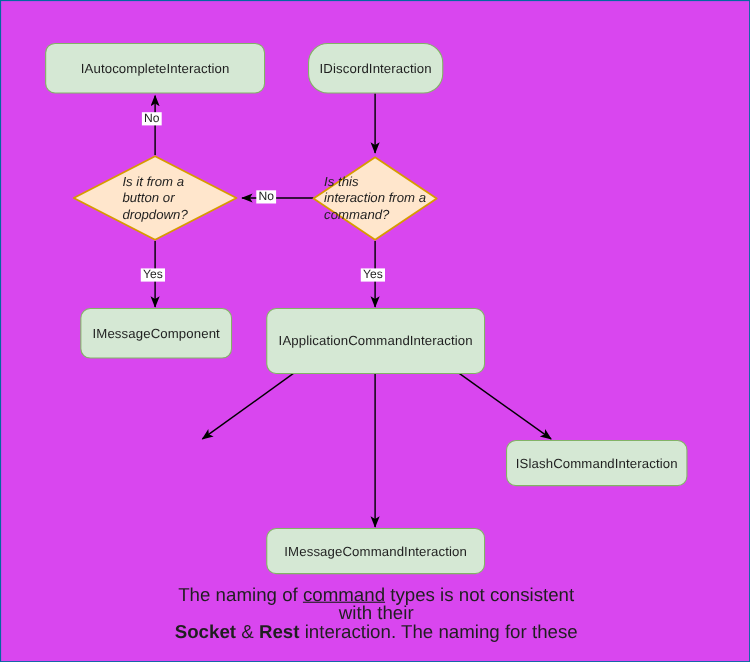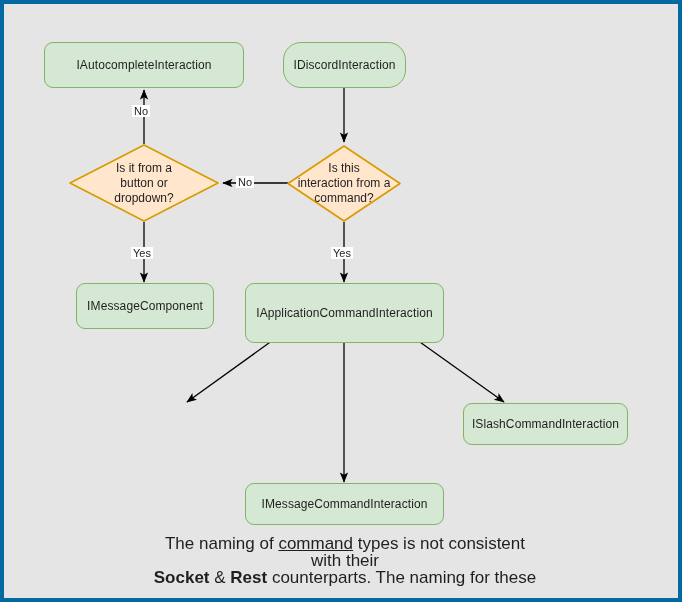--- a/index.html
+++ b/index.html
@@ -8,22 +8,22 @@
     padding: 0;
     background: #ffffff;
   }
   body {
     font-family: "Liberation Sans", sans-serif;
   }
   #canvas {
     position: relative;
     width: 682px;
     height: 602px;
-    background: #e5e5e5;
-    border: 4px solid #0369a1;
+    background: #d946ef;
+    border: 1px solid #0369a1;
     box-sizing: border-box;
     overflow: hidden;
   }
   svg#edges {
     position: absolute;
     left: 0;
     top: 0;
     width: 682px;
     height: 602px;
     pointer-events: none;
@@ -57,27 +57,27 @@
   }
   .diamond-label {
     position: absolute;
     left: 0;
     top: 0;
     width: 100%;
     height: 100%;
     display: flex;
     align-items: center;
     justify-content: center;
-    text-align: center;
     font-size: 12px;
     line-height: 15px;
     color: #1f1f1f;
     white-space: pre-line;
     padding: 0 12px;
     box-sizing: border-box;
+    font-style: italic;
   }
   .edge-label {
     position: absolute;
     font-size: 11px;
     line-height: 12px;
     color: #1f1f1f;
     background: #ffffff;
     padding: 0 2px;
     white-space: nowrap;
   }
@@ -169,17 +169,17 @@
 
   <div class="edge-label" style="left:127px; top:243px;">Yes</div>
 
   <div class="edge-label" style="left:327px; top:243px;">Yes</div>
 
   <div class="caption" style="left:146px; top:531px; width:390px;">
     <div>
       <span>The naming of </span><u>command</u><span> types is not consistent with their</span>
     </div>
     <div>
-      <b>Socket</b><span> &amp; </span><b>Rest</b><span> counterparts. The naming for these</span>
+      <b>Socket</b><span> &amp; </span><b>Rest</b><span> interaction. The naming for these</span>
     </div>
   </div>
 
 </div>
 
 </body></html>

